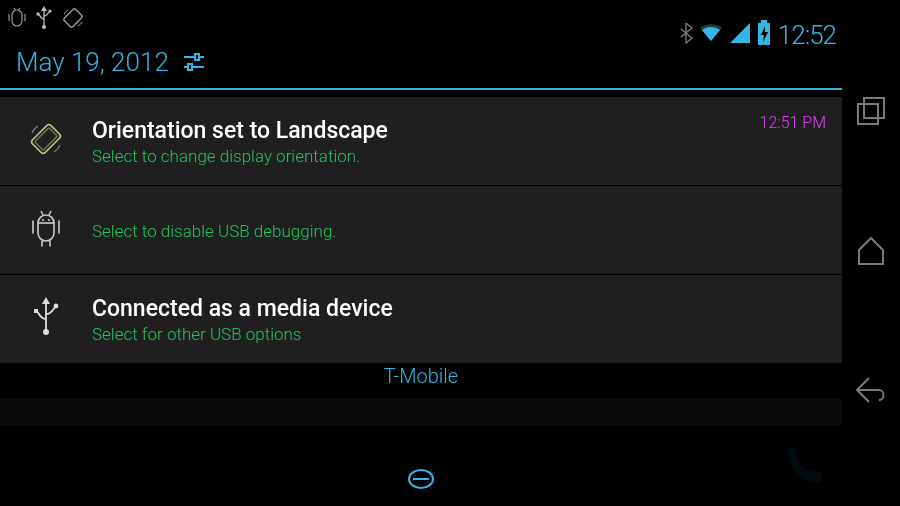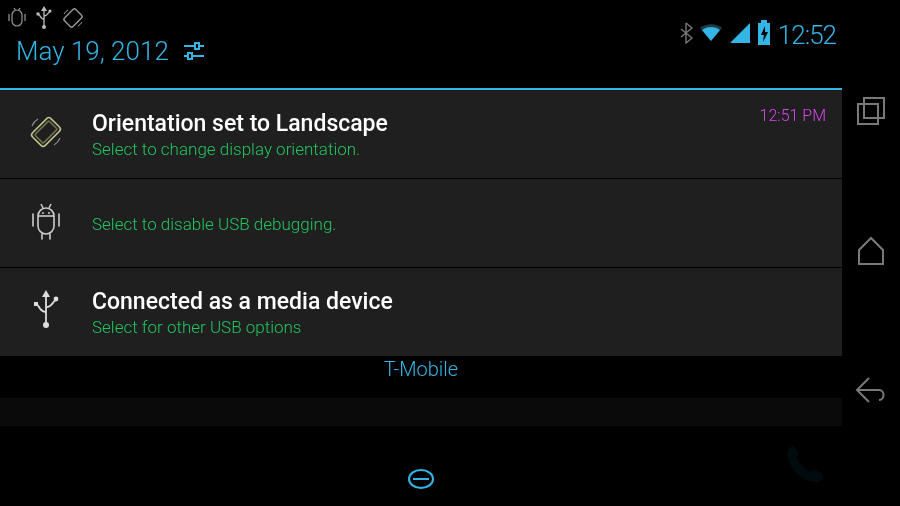--- a/index.html
+++ b/index.html
@@ -52,21 +52,21 @@
     color: #33b5e5;
     font-size: 26px;
     font-weight: 300;
     letter-spacing: -1px;
     padding-left: 2px;
   }
 
   .date-row {
     height: 52px;
     display: flex;
-    align-items: flex-start;
+    align-items: center;
     padding-left: 16px;
   }
   .date-text {
     color: #33b5e5;
     font-size: 26px;
     font-weight: 300;
   }
   .settings-slider {
     margin-left: 10px;
     display: inline-flex;
@@ -76,20 +76,21 @@
     height: 2px;
     background: #33b5e5;
     width: 842px;
   }
 
   .pinned {
     background: repeating-linear-gradient(135deg, #171717, #171717 6px, #1c1c1c 6px, #1c1c1c 12px);
   }
   .notif-panel {
     width: 842px;
+    margin-top: 7px;
   }
   .notif {
     display: flex;
     align-items: center;
     height: 88px;
     border-bottom: 1px solid #000;
     background: #1f1f1f;
     padding: 0 16px 0 0;
   }
   .notif-iconcol {

